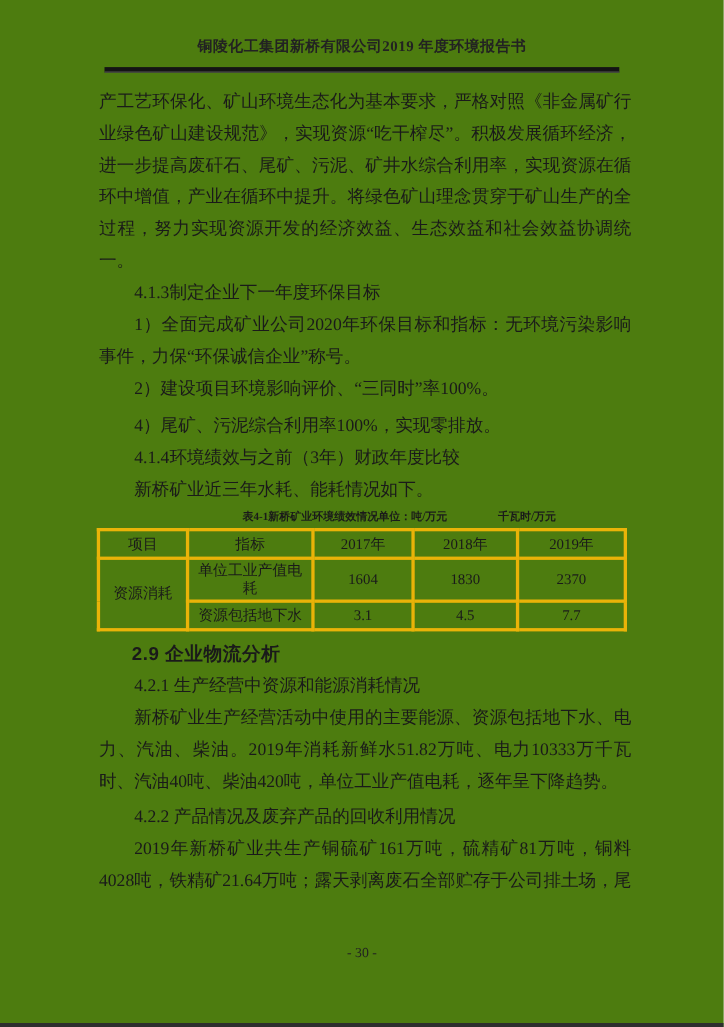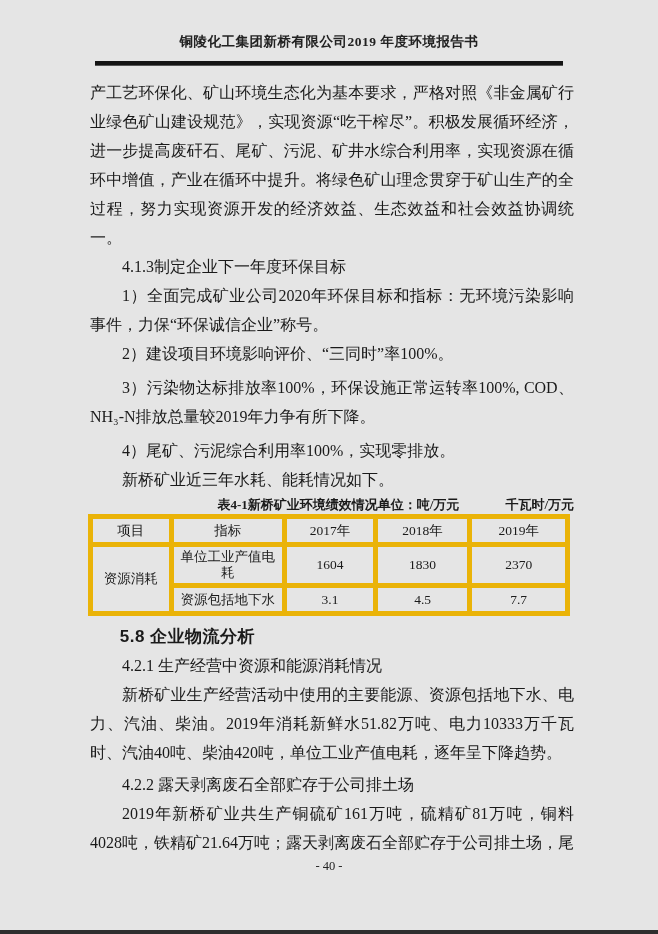--- a/index.html
+++ b/index.html
@@ -1,20 +1,20 @@
 <!DOCTYPE html>
 <html><head>
 <meta charset="utf-8">
 <style>
   html, body { margin: 0; padding: 0; background: #ffffff; }
   .page {
     position: relative;
     width: 658px;
     height: 934px;
-    background: #e5e5e5;
+    background: #4d7c0f;
     overflow: hidden;
     font-family: "Liberation Serif", "DejaVu Serif", serif;
     color: #1c1c1c;
   }
   .doc-header {
     position: absolute;
     top: 33px; left: 0; right: 0;
     text-align: center;
     font-size: 13.5px;
     font-weight: 600;
@@ -36,38 +36,38 @@
     line-height: 29px;
     text-align: justify;
     color: #1a1a1a;
   }
   .content p { margin: 0; }
   .indent { text-indent: 2em; }
   .sp-before-sm { margin-top: 5px !important; }
   .sp-before-xs { margin-top: 3px !important; }
   .table-caption {
     margin: 2px 0 0 62px;
-    font-size: 13px;
+    font-size: 10px;
     font-weight: bold;
     line-height: 18px;
-    text-align: right;
+    text-align: center;
     white-space: nowrap;
   }
   .caption-gap { display: inline-block; width: 46px; }
   table.perf {
     border-collapse: collapse;
     margin-left: -2px;
     width: 482px;
     table-layout: fixed;
     font-size: 13.5px;
     line-height: 16px;
     text-align: center;
   }
   table.perf td, table.perf th {
-    border: 5px solid #eab308;
+    border: 3px solid #eab308;
     padding: 2px 2px;
     height: 19px;
     font-weight: normal;
     vertical-align: middle;
   }
   table.perf { border: 2px solid #000; }
   .col-item  { width: 80px; }
   .col-ind   { width: 113px; }
   .col-2017  { width: 90px; }
   .col-2018  { width: 94px; }
@@ -100,22 +100,22 @@
 <div class="page">
 
   <div class="doc-header">铜陵化工集团新桥有限公司2019 年度环境报告书</div>
   <div class="header-rule"></div>
 
   <div class="content">
     <p>产工艺环保化、矿山环境生态化为基本要求，严格对照《非金属矿行业绿色矿山建设规范》，实现资源“吃干榨尽”。积极发展循环经济，进一步提高废矸石、尾矿、污泥、矿井水综合利用率，实现资源在循环中增值，产业在循环中提升。将绿色矿山理念贯穿于矿山生产的全过程，努力实现资源开发的经济效益、生态效益和社会效益协调统一。</p>
     <p class="indent">4.1.3制定企业下一年度环保目标</p>
     <p class="indent">1）全面完成矿业公司2020年环保目标和指标：无环境污染影响事件，力保“环保诚信企业”称号。</p>
     <p class="indent">2）建设项目环境影响评价、“三同时”率100%。</p>
-    <p class="indent sp-before-sm">3）污染物达标排放率100%，环保设施正常运转率100%, COD、NH₃-N排放总量较2019年力争有所下降。</p>
     <p class="indent sp-before-sm">4）尾矿、污泥综合利用率100%，实现零排放。</p>
+    <p class="indent">4.1.4环境绩效与之前（3年）财政年度比较</p>
     <p class="indent">新桥矿业近三年水耗、能耗情况如下。</p>
 
     <div class="table-caption">
       <span>表4-1新桥矿业环境绩效情况单位：吨/万元</span><span class="caption-gap"></span><span>千瓦时/万元</span>
     </div>
 
     <table class="perf">
       <colgroup>
         <col class="col-item">
           <col class="col-ind">
@@ -140,22 +140,22 @@
         </tr>
         <tr>
           <td>资源包括地下水</td>
           <td>3.1</td>
           <td>4.5</td>
           <td>7.7</td>
         </tr>
       </tbody>
     </table>
 
-    <p class="h-bold">5.8 企业物流分析</p>
+    <p class="h-bold">2.9 企业物流分析</p>
     <p class="indent">4.2.1 生产经营中资源和能源消耗情况</p>
     <p class="indent">新桥矿业生产经营活动中使用的主要能源、资源包括地下水、电力、汽油、柴油。2019年消耗新鲜水51.82万吨、电力10333万千瓦时、汽油40吨、柴油420吨，单位工业产值电耗，逐年呈下降趋势。</p>
-    <p class="indent sp-before-xs">4.2.2 露天剥离废石全部贮存于公司排土场</p>
+    <p class="indent sp-before-xs">4.2.2 产品情况及废弃产品的回收利用情况</p>
     <p class="indent">2019年新桥矿业共生产铜硫矿161万吨，硫精矿81万吨，铜料4028吨，铁精矿21.64万吨；露天剥离废石全部贮存于公司排土场，尾</p>
   </div>
 
-  <div class="page-footer">- 40 -</div>
+  <div class="page-footer">- 30 -</div>
   <div class="scan-bottom-edge"></div>
 </div>
 
 </body></html>

